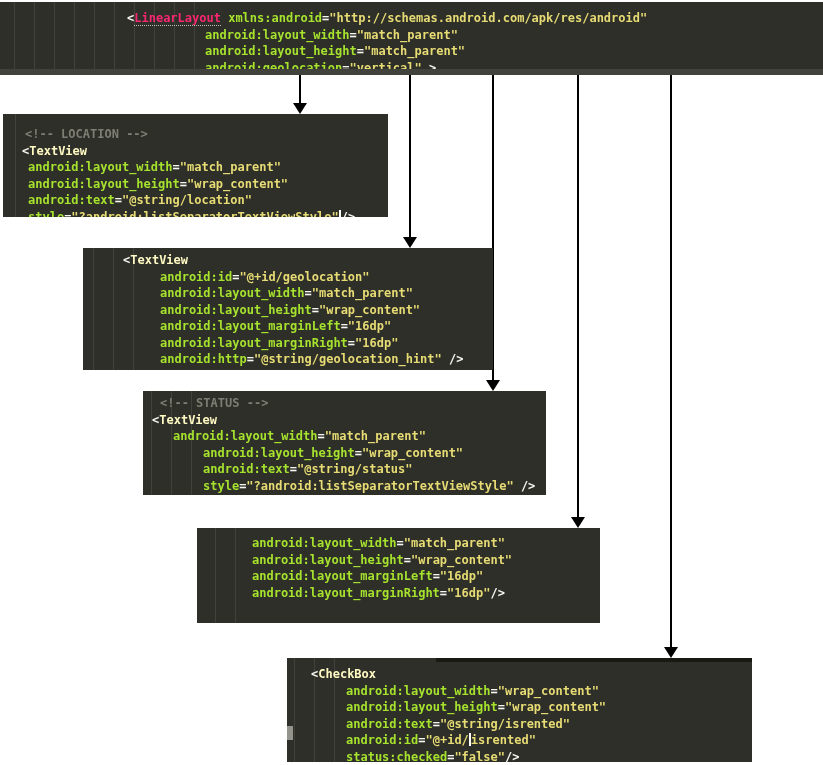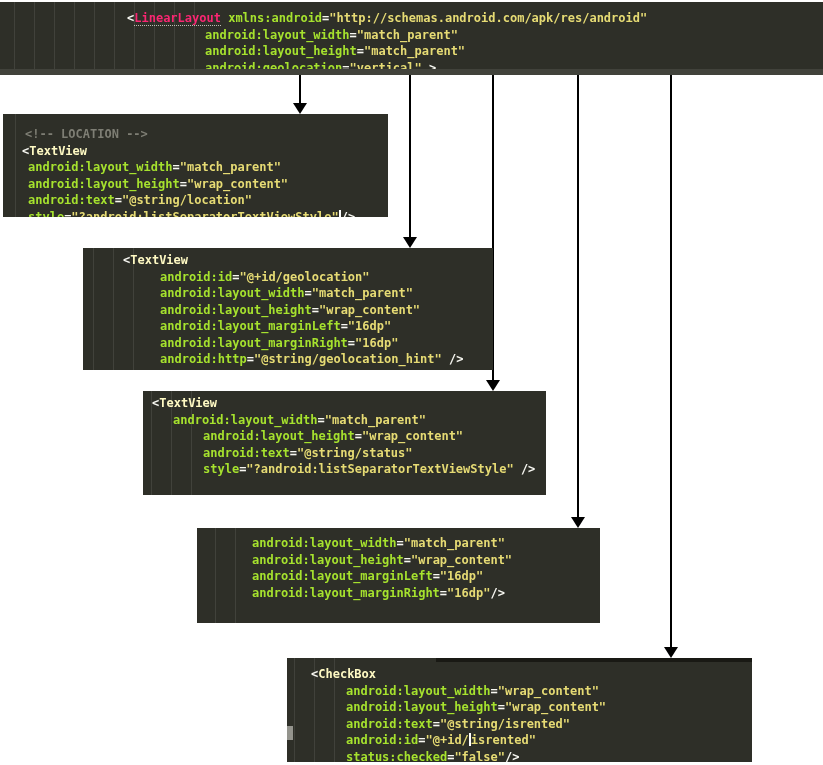--- a/index.html
+++ b/index.html
@@ -97,20 +97,21 @@
       <div class="code-line" style="padding-left: 77px;"><span class="tk-attr">android:id</span><span class="tk-punct">=</span><span class="tk-str">"@+id/geolocation"</span></div>
       <div class="code-line" style="padding-left: 77px;"><span class="tk-attr">android:layout_width</span><span class="tk-punct">=</span><span class="tk-str">"match_parent"</span></div>
       <div class="code-line" style="padding-left: 77px;"><span class="tk-attr">android:layout_height</span><span class="tk-punct">=</span><span class="tk-str">"wrap_content"</span></div>
       <div class="code-line" style="padding-left: 77px;"><span class="tk-attr">android:layout_marginLeft</span><span class="tk-punct">=</span><span class="tk-str">"16dp"</span></div>
       <div class="code-line" style="padding-left: 77px;"><span class="tk-attr">android:layout_marginRight</span><span class="tk-punct">=</span><span class="tk-str">"16dp"</span></div>
       <div class="code-line" style="padding-left: 77px;"><span class="tk-attr">android:http</span><span class="tk-punct">=</span><span class="tk-str">"@string/geolocation_hint"</span><span class="tk-punct"> /&gt;</span></div>
     </div>
 
   <div class="block b4">
     <div class="guides"></div>
+  <div class="code-line" style="padding-left: 17px;"><span class="tk-comment">&lt;!-- STATUS --&gt;</span></div>
       <div class="code-line" style="padding-left: 9px;"><span class="tk-punct">&lt;</span><span class="tk-tag">TextView</span></div>
       <div class="code-line" style="padding-left: 30px;"><span class="tk-attr">android:layout_width</span><span class="tk-punct">=</span><span class="tk-str">"match_parent"</span></div>
       <div class="code-line" style="padding-left: 60px;"><span class="tk-attr">android:layout_height</span><span class="tk-punct">=</span><span class="tk-str">"wrap_content"</span></div>
       <div class="code-line" style="padding-left: 60px;"><span class="tk-attr">android:text</span><span class="tk-punct">=</span><span class="tk-str">"@string/status"</span></div>
       <div class="code-line" style="padding-left: 60px;"><span class="tk-attr">style</span><span class="tk-punct">=</span><span class="tk-str">"?android:listSeparatorTextViewStyle"</span><span class="tk-punct"> /&gt;</span></div>
     </div>
 
   <div class="block b5">
     <div class="guides"></div>
       <div class="code-line" style="padding-left: 55px;"><span class="tk-attr">android:layout_width</span><span class="tk-punct">=</span><span class="tk-str">"match_parent"</span></div>

